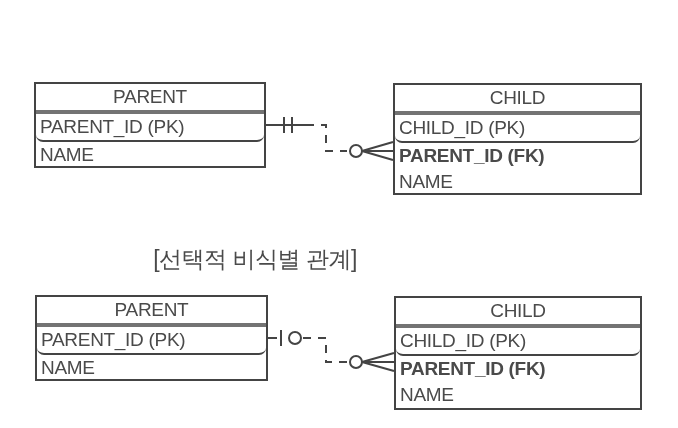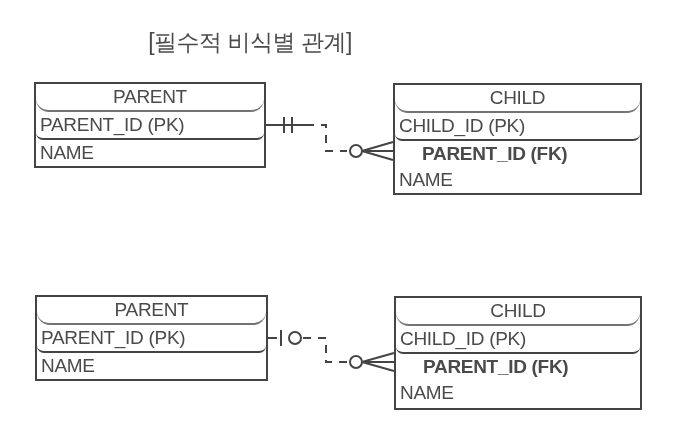--- a/index.html
+++ b/index.html
@@ -8,26 +8,26 @@
     font-family:"Liberation Sans",sans-serif;color:#4a4a4a;overflow:hidden;
   }
   .dtitle{
     position:absolute;font-size:23px;letter-spacing:-0.5px;
     text-align:center;color:#4a4a4a;white-space:nowrap;
   }
   .ertable{
     position:absolute;border:2px solid #444444;background:#ffffff;
     font-size:19px;letter-spacing:-0.3px;box-sizing:border-box;
   }
-  .ehead{height:26px;line-height:25px;border-bottom:2px solid #737373;text-align:center;overflow:hidden;border-radius:13px;}
+  .ehead{height:26px;line-height:25px;border-bottom:4px solid #737373;text-align:center;overflow:hidden;}
   .erow{height:26px;line-height:25px;border-bottom:2px solid #444444;padding:0 4px;white-space:nowrap;overflow:hidden;border-radius:7px;}
   .erow.last{border-bottom:none;}
   .esec{padding:0 4px;}
   .esec .line{height:26px;line-height:26px;white-space:nowrap;overflow:hidden;}
-  .fk{font-weight:bold;margin-left:23px;}
+  .fk{font-weight:bold;}
   svg.overlay{position:absolute;left:0;top:0;width:678px;height:428px;}
   svg .ln{stroke:#444444;stroke-width:2;fill:none;}
   svg .dash{stroke-dasharray:8 7;}
   svg .ring{stroke:#444444;stroke-width:2;fill:#ffffff;}
 </style>
 </head>
 <body>
 
 <div class="canvas">
 
@@ -45,37 +45,37 @@
     <g>
       <path class="ln" d="M268 338 H277"></path>
       <path class="ln" d="M281 330 V346"></path>
       <circle class="ring" cx="295" cy="338" r="6"></circle>
       <path class="ln dash" d="M303 338 H326 V362 H347"></path>
       <circle class="ring" cx="356" cy="362" r="6"></circle>
       <path class="ln" d="M394 353 L362 362 M394 362 L362 362 M394 371 L362 362"></path>
     </g>
   </svg>
 
-  <div class="dtitle" style="left:120px;top:27px;width:260px;">[필수적 비식별 관계]</div>
 
   <div class="ertable" style="left:34px;top:82px;width:232px;height:86px;">
     <div class="ehead">PARENT</div>
     <div class="erow">PARENT_ID (PK)</div>
     <div class="erow last">NAME</div>
   </div>
 
   <div class="ertable" style="left:393px;top:83px;width:249px;height:112px;">
     <div class="ehead">CHILD</div>
     <div class="erow">CHILD_ID (PK)</div>
     <div class="esec">
       <div class="line fk">PARENT_ID (FK)</div>
       <div class="line">NAME</div>
     </div>
   </div>
 
+  <div class="dtitle" style="left:125px;top:244px;width:260px;">[선택적 비식별 관계]</div>
 
   <div class="ertable" style="left:35px;top:295px;width:233px;height:86px;">
     <div class="ehead">PARENT</div>
     <div class="erow">PARENT_ID (PK)</div>
     <div class="erow last">NAME</div>
   </div>
 
   <div class="ertable" style="left:394px;top:296px;width:248px;height:114px;">
     <div class="ehead">CHILD</div>
     <div class="erow">CHILD_ID (PK)</div>

